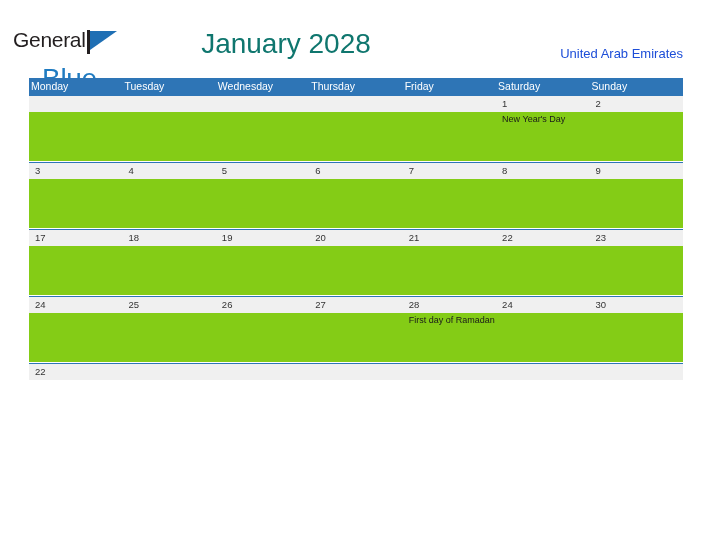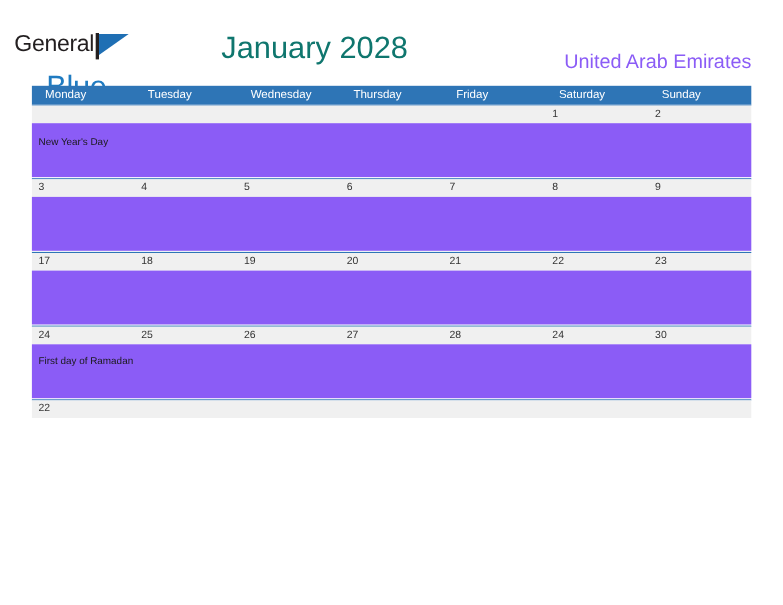--- a/index.html
+++ b/index.html
@@ -87,22 +87,22 @@
     color: #0f766e;
     font-family: "Liberation Sans", sans-serif;
     font-weight: normal;
     letter-spacing: 0px;
   }
 
   .country-label {
     position: absolute;
     right: 29px;
     top: 46px;
-    font-size: 18px;
-    color: #8b5cf6;
+    font-size: 13px;
+    color: #1d4ed8;
     font-family: "Liberation Sans", sans-serif;
     text-align: right;
   }
 
   
   .calendar {
     position: absolute;
     left: 29px;
     top: 78px;
     width: 654px;
@@ -112,21 +112,21 @@
     display: flex;
     width: 654px;
     height: 17px;
     background: #2e75b6;
   }
   .weekday-cell {
     width: 93.43px;
     color: #ffffff;
     font-size: 10.5px;
     line-height: 17px;
-    padding-left: 12px;
+    padding-left: 2px;
     box-sizing: border-box;
     font-family: "Liberation Sans", sans-serif;
   }
 
   .week-row {
     width: 654px;
     border-top: 1.4px solid #2e75b6;
     box-sizing: border-box;
     position: relative;
   }
@@ -135,22 +135,21 @@
 
   .day-band {
     display: flex;
     width: 654px;
     height: 16px;
     background: #f0f0f0;
   }
   .day-body {
     display: flex;
     width: 654px;
-    background: #8b5cf6;
-    flex-direction: column;
+    background: #84cc16;
   }
   .week-row.tall .day-body { height: 49px; }
 
   .day-num-cell {
     width: 93.43px;
     box-sizing: border-box;
     padding-left: 6px;
     font-size: 9.5px;
     line-height: 16px;
     color: #333333;

